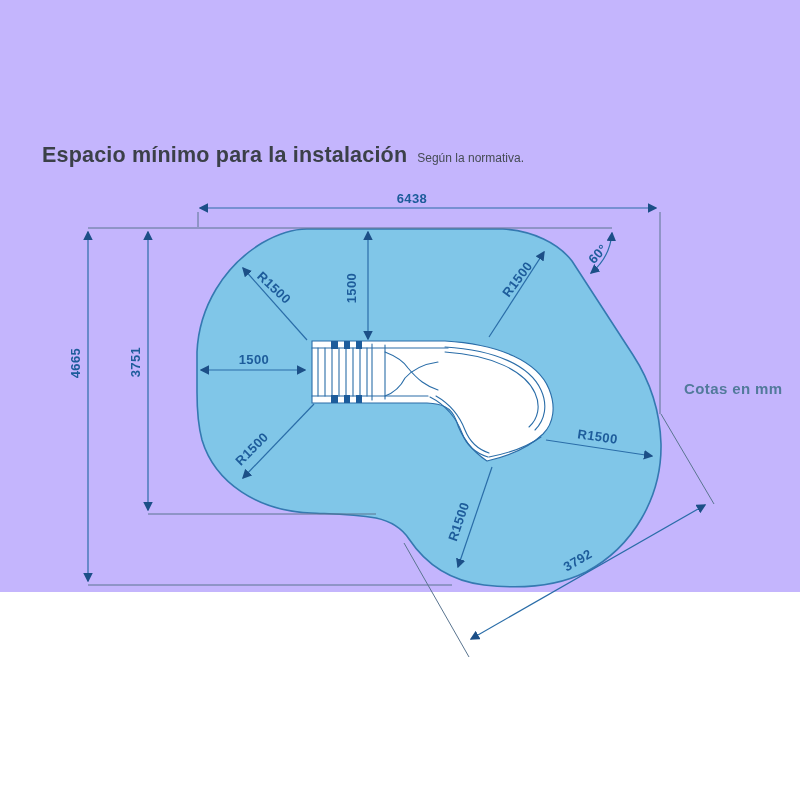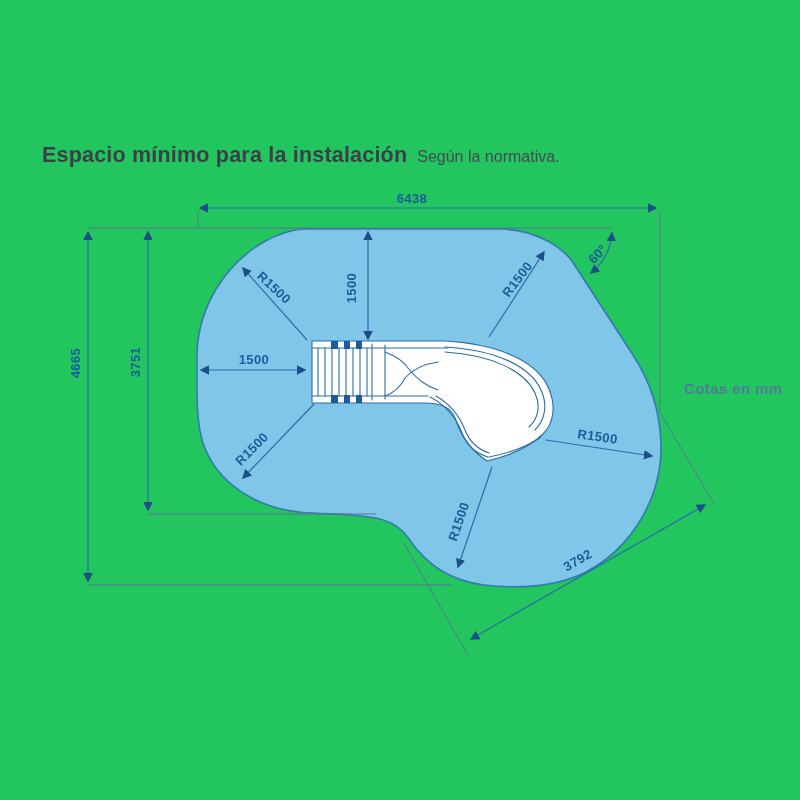--- a/index.html
+++ b/index.html
@@ -1,29 +1,29 @@
 <!DOCTYPE html>
 <html><head>
 <meta charset="utf-8">
 <style>
   html,body{margin:0;padding:0;}
   body{
     width:800px;height:800px;background:#ffffff;overflow:hidden;position:relative;
     font-family:"Liberation Sans", sans-serif;
   }
-  .stage{position:absolute;inset:0;width:800px;height:800px;background:#22c55e;}
+  .stage{position:absolute;inset:0;width:800px;height:592px;background:#c4b5fd;}
   .title-row{
     position:absolute;left:42px;top:143px;display:flex;align-items:baseline;gap:10px;
     white-space:nowrap;
   }
   .title-row h1{
     margin:0;font-size:21.5px;font-weight:700;color:#3b4048;letter-spacing:.2px;
   }
   .title-row .subtitle{
-    font-size:16px;font-weight:500;color:#454b54;
+    font-size:12px;font-weight:500;color:#454b54;
   }
   svg text{
     font-family:"Liberation Sans", sans-serif;
     font-size:13px;font-weight:600;fill:#1d5c9b;letter-spacing:.4px;
   }
   svg text.note{font-size:15px;font-weight:600;fill:#527a9b;letter-spacing:.4px;}
 </style>
 </head>
 <body>
 

